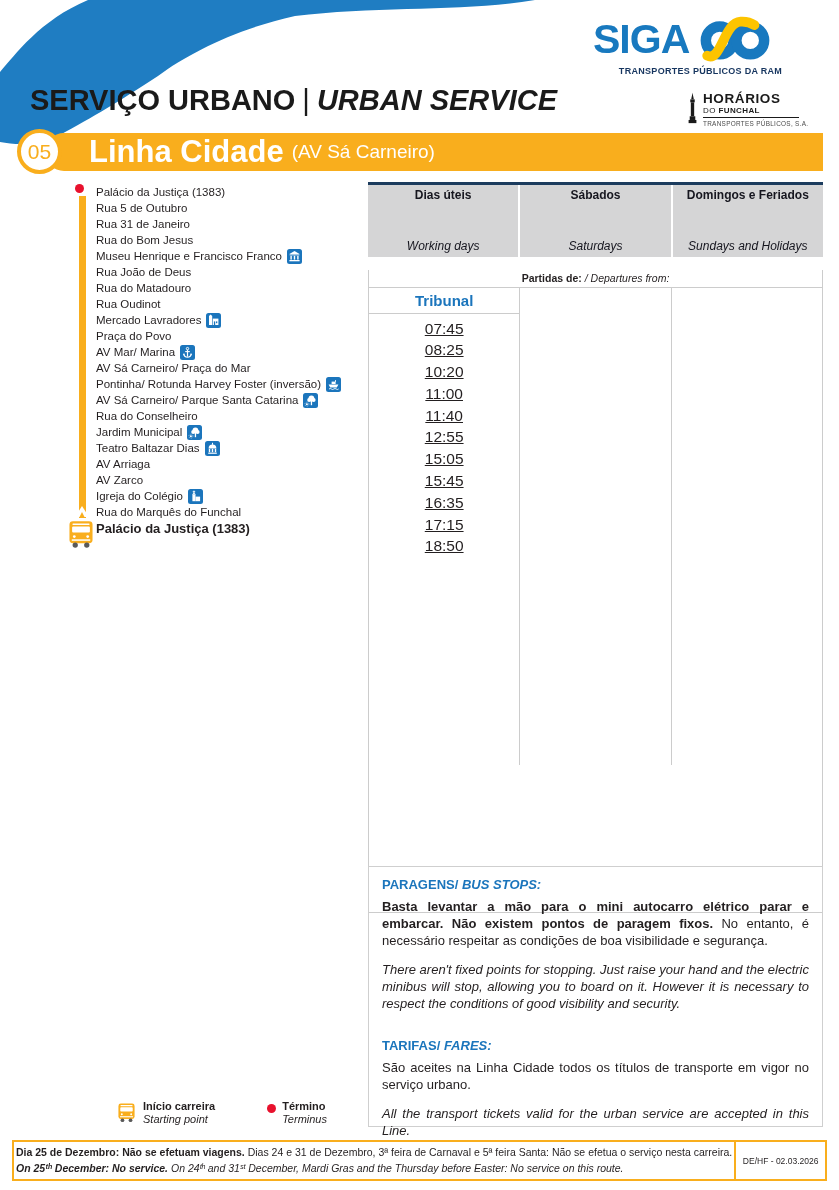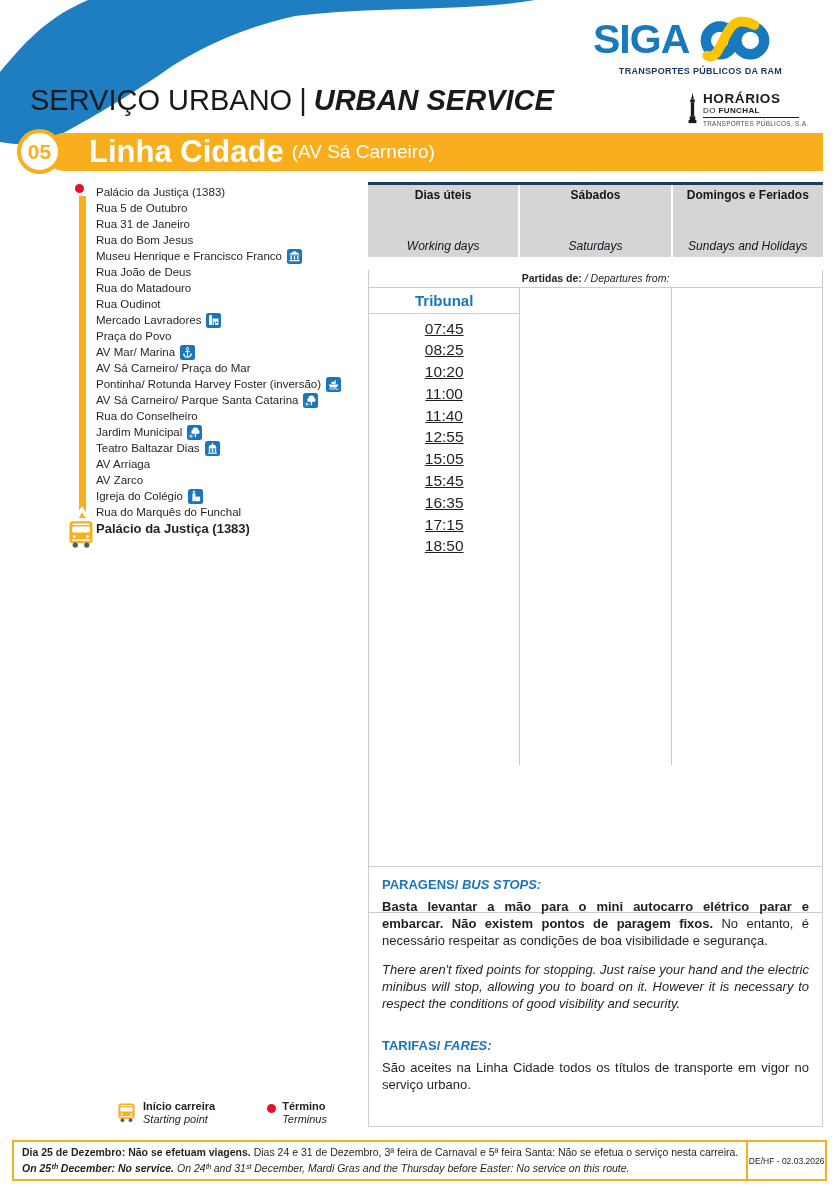--- a/index.html
+++ b/index.html
@@ -11,38 +11,38 @@
 
   
   .siga{position:absolute;left:593px;top:14px;width:215px;}
   .siga-row{display:flex;align-items:center;}
   .siga-text{font-size:41px;font-weight:800;color:#1879BF;letter-spacing:-1px;line-height:48px;}
   .siga-sym{margin-left:8px;}
   .siga-sub{margin-top:2px;text-align:center;font-size:9px;font-weight:700;color:#16355F;letter-spacing:.3px;}
 
   
   .svc-title{position:absolute;left:30px;top:84px;font-size:29px;white-space:nowrap;}
-  .svc-pt{font-weight:400;color:#1A1A1A;}
+  .svc-pt{font-weight:700;color:#1A1A1A;}
   .svc-sep{font-weight:300;color:#1A1A1A;margin:0 7px;}
   .svc-en{font-style:italic;font-weight:600;color:#1A1A1A;}
 
   
   .hf{position:absolute;left:686px;top:92px;display:flex;align-items:flex-start;}
   .hf-txt{margin-left:4px;}
   .hf-l1{font-size:13.5px;font-weight:800;letter-spacing:.6px;color:#1A1A1A;line-height:14px;}
   .hf-l2{font-size:8px;letter-spacing:.4px;color:#1A1A1A;line-height:9px;}
   .hf-l2 b{font-weight:800;}
   .hf-rule{height:1px;background:#1A1A1A;margin:2px 0 2px 0;width:96px;}
   .hf-l3{font-size:6.4px;color:#4B4B4B;letter-spacing:.3px;}
 
   
   .banner{position:absolute;left:45px;top:133px;width:778px;height:38px;background:#F9AE1D;border-radius:19px 0 0 19px;display:flex;align-items:center;padding-left:44px;box-sizing:border-box;}
   .banner-name{color:#fff;font-weight:700;font-size:31px;}
   .banner-suffix{color:#fff;font-weight:400;font-size:19px;margin-left:8px;}
-  .line-circle{position:absolute;left:17px;top:129px;width:37px;height:37px;background:#fff;border:4px solid #F9AE1D;border-radius:50%;text-align:center;line-height:37px;font-size:21px;font-weight:700;color:#F9AE1D;}
+  .line-circle{position:absolute;left:17px;top:129px;width:37px;height:37px;background:#fff;border:4px solid #F9AE1D;border-radius:50%;text-align:center;line-height:37px;font-size:21px;font-weight:400;color:#F9AE1D;}
 
   
   .terminus-dot{position:absolute;left:75px;top:184px;width:9px;height:9px;border-radius:50%;background:#E8112D;}
   .route-line{position:absolute;left:79px;top:196px;width:7px;height:322px;background:#F9AE1D;}
   .route-arrow{position:absolute;left:75px;top:506px;width:0;height:0;border-left:7.5px solid transparent;border-right:7.5px solid transparent;border-bottom:11px solid #fff;}
   .route-arrow-inner{position:absolute;left:79px;top:512px;width:0;height:0;border-left:3.5px solid transparent;border-right:3.5px solid transparent;border-bottom:6px solid #F9AE1D;}
   .route-bus{position:absolute;left:66px;top:519px;}
   .stops{position:absolute;left:92px;top:180px;list-style:none;margin:4px;padding:0;}
   .stops li{height:16px;display:flex;align-items:center;font-size:11.5px;white-space:nowrap;}
   .stops li.is-start{font-weight:700;font-size:13px;}
@@ -78,21 +78,21 @@
   .legend{position:absolute;left:116px;top:1100px;display:flex;align-items:flex-start;}
   .legend-item{display:flex;align-items:flex-start;}
   .legend-bus{margin-top:2px;}
   .legend-txt{margin-left:6px;font-size:11px;line-height:13px;}
   .legend-pt{font-weight:700;}
   .legend-en{font-style:italic;}
   .legend-dot{width:9px;height:9px;border-radius:50%;background:#E8112D;margin:4px 0 0 52px;}
 
   
   .footer{position:absolute;left:12px;top:1140px;width:815px;height:41px;border:2px solid #F9AE1D;box-sizing:border-box;display:flex;}
-  .footer-main{flex:1;padding:3px 8px;font-size:10.5px;line-height:15.5px;white-space:nowrap;}
+  .footer-main{flex:1;padding:3px 2px;font-size:10.5px;line-height:15.5px;white-space:nowrap;}
   .footer-pt-b{font-weight:700;}
   .footer-en{font-style:italic;}
   .footer-en .b{font-weight:700;}
   .footer-ref{width:92px;border-left:2px solid #F9AE1D;display:flex;align-items:center;justify-content:center;font-size:8.5px;}
 </style>
 </head>
 <body>
 
 <div class="page">
 
@@ -349,20 +349,21 @@
     </div>
   </div>
 
   <div class="info">
     <div class="info-h"><span>PARAGENS/</span><span class="en"> BUS STOPS:</span></div>
     <p><b>Basta levantar a mão para o mini autocarro elétrico parar e embarcar. Não existem pontos de paragem fixos.</b><span> No entanto, é necessário respeitar as condições de boa visibilidade e segurança.</span></p>
     <p class="en">There aren't fixed points for stopping. Just raise your hand and the electric minibus will stop, allowing you to board on it. However it is necessary to respect the conditions of good visibility and security.</p>
     <div class="sp"></div>
     <div class="info-h"><span>TARIFAS/</span><span class="en"> FARES:</span></div>
     <p>São aceites na Linha Cidade todos os títulos de transporte em vigor no serviço urbano.</p>
+    <p class="en">All the transport tickets valid for the urban service are accepted in this Line.</p>
   </div>
 
   <div class="legend">
     <div class="legend-item">
       <svg class="legend-bus" width="21" height="21" viewBox="0 0 26 26">
         <rect x="3" y="2" width="20" height="19" rx="3" fill="#F9AE1D"></rect>
         <rect x="5.5" y="3.8" width="15" height="1.4" rx="0.7" fill="#fff"></rect>
         <rect x="5.3" y="6.4" width="15.4" height="5.4" rx="1" fill="#fff"></rect>
         <circle cx="7.2" cy="15.2" r="1.2" fill="#fff"></circle>
         <circle cx="18.8" cy="15.2" r="1.2" fill="#fff"></circle>

